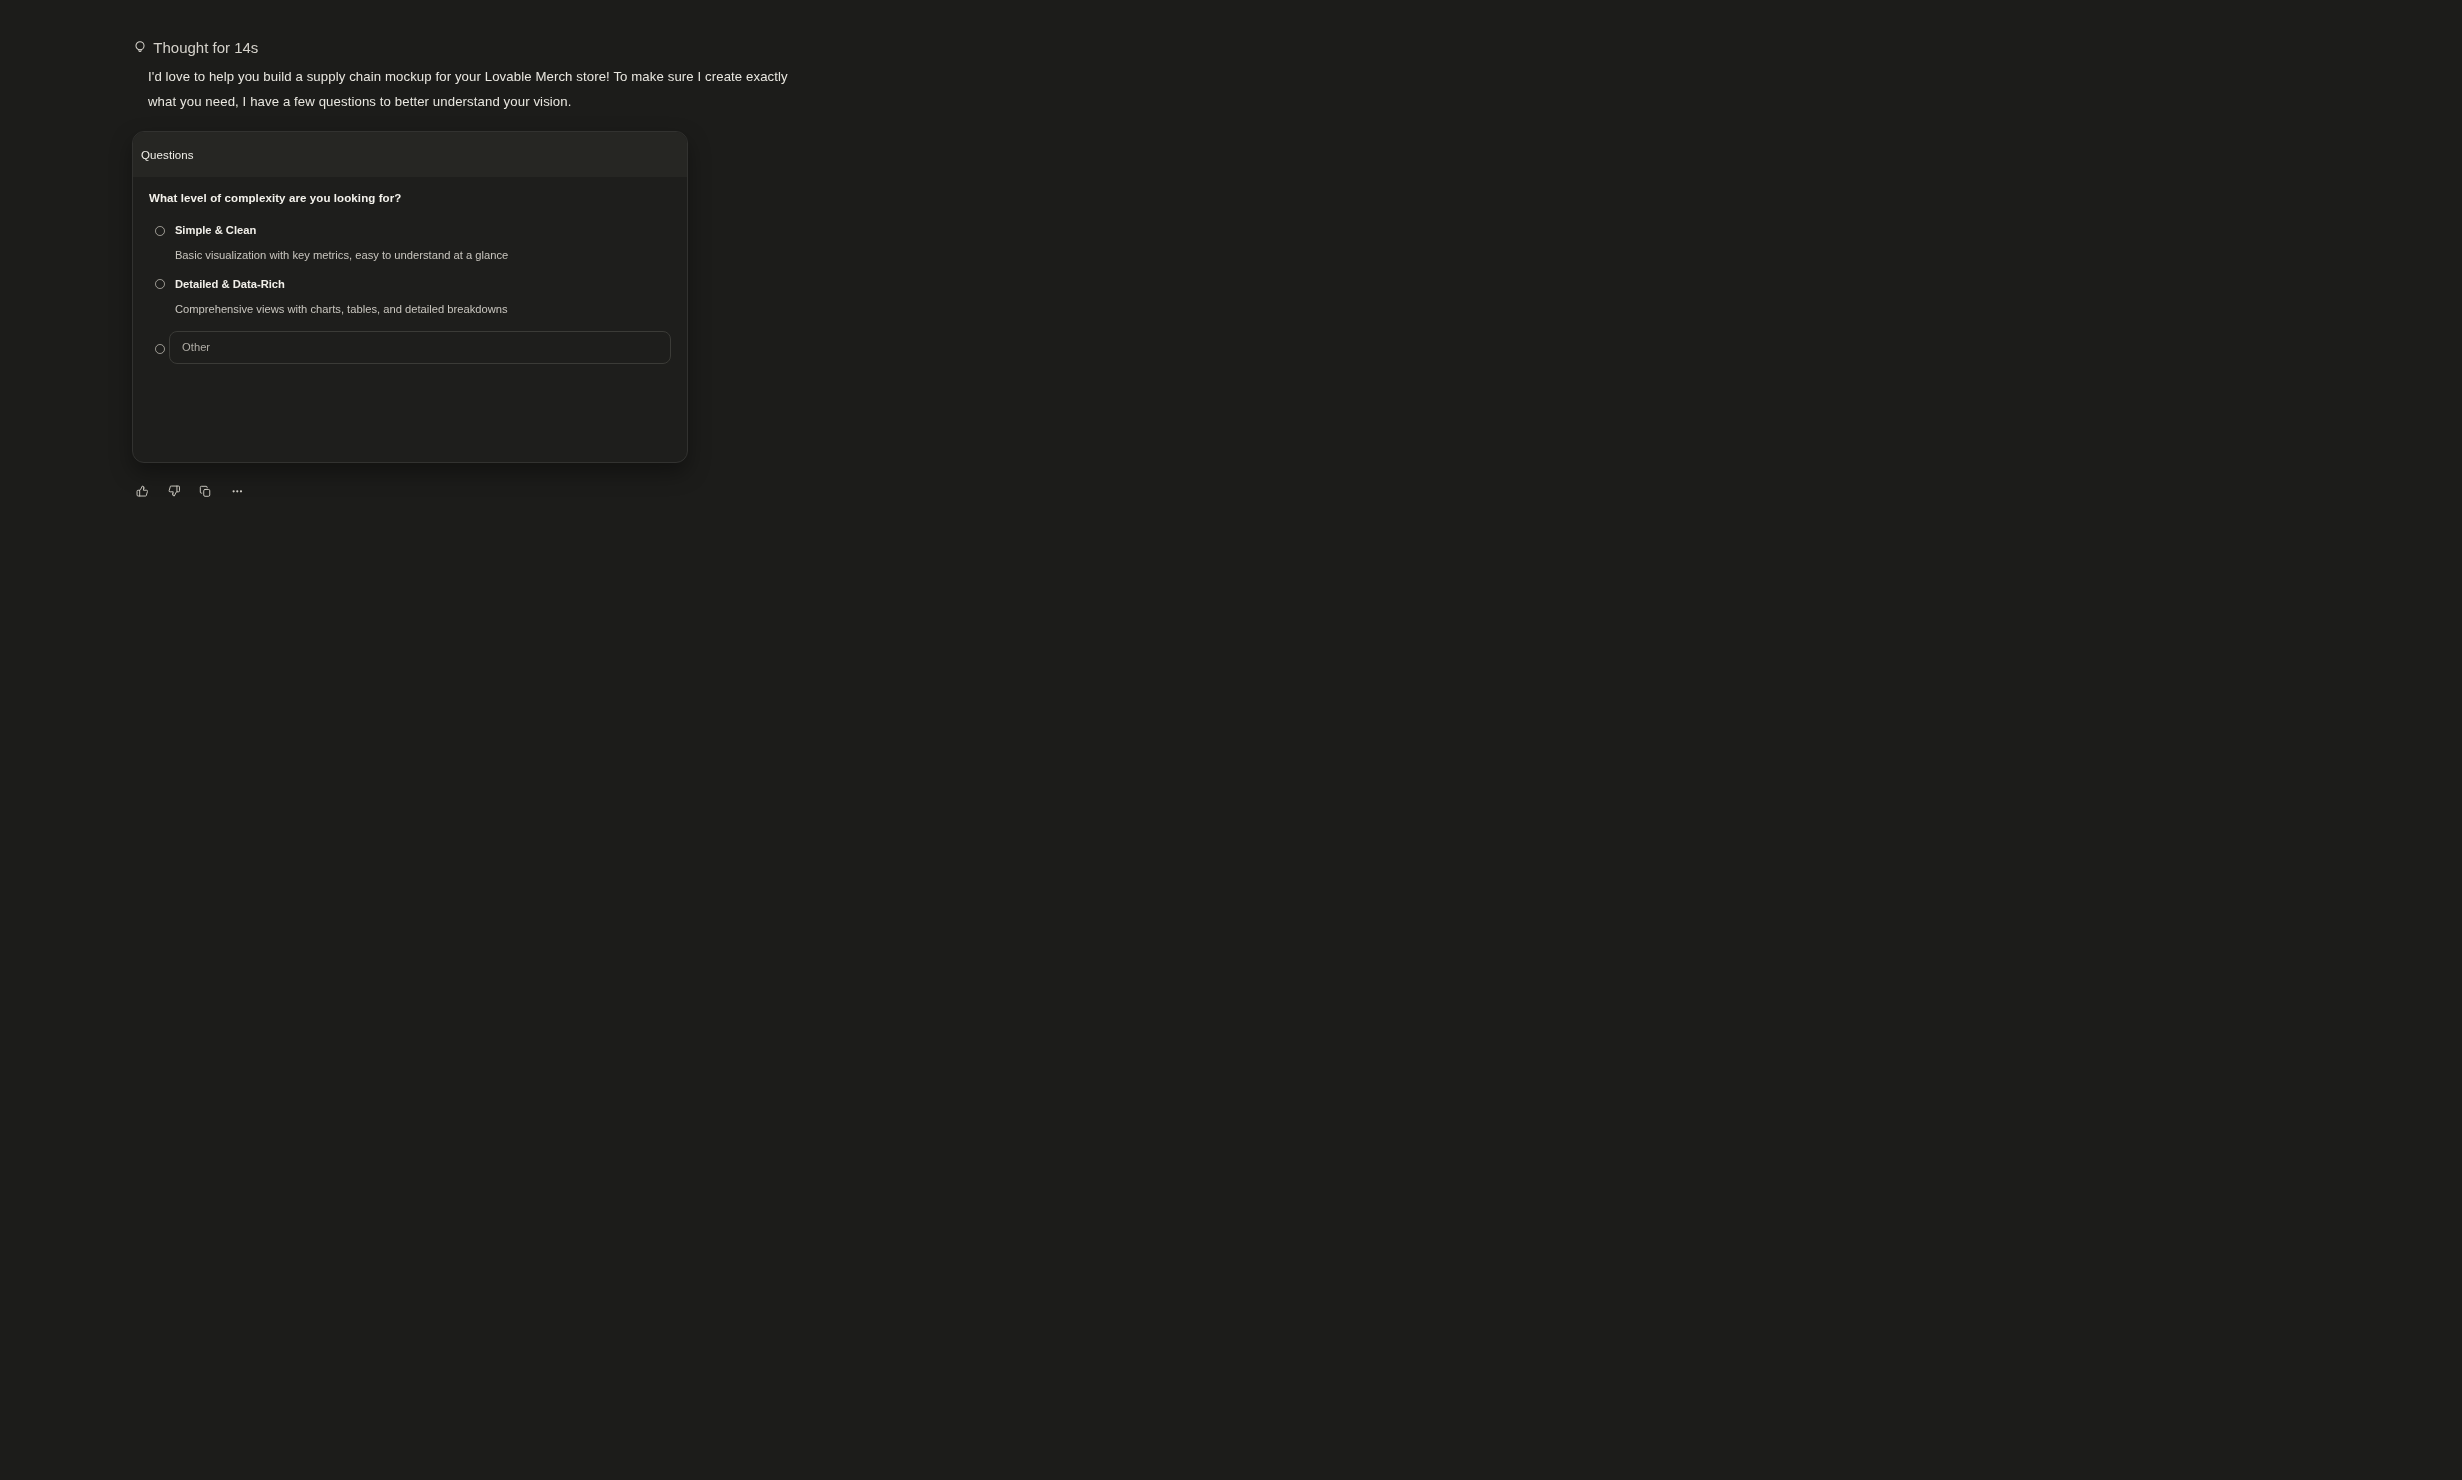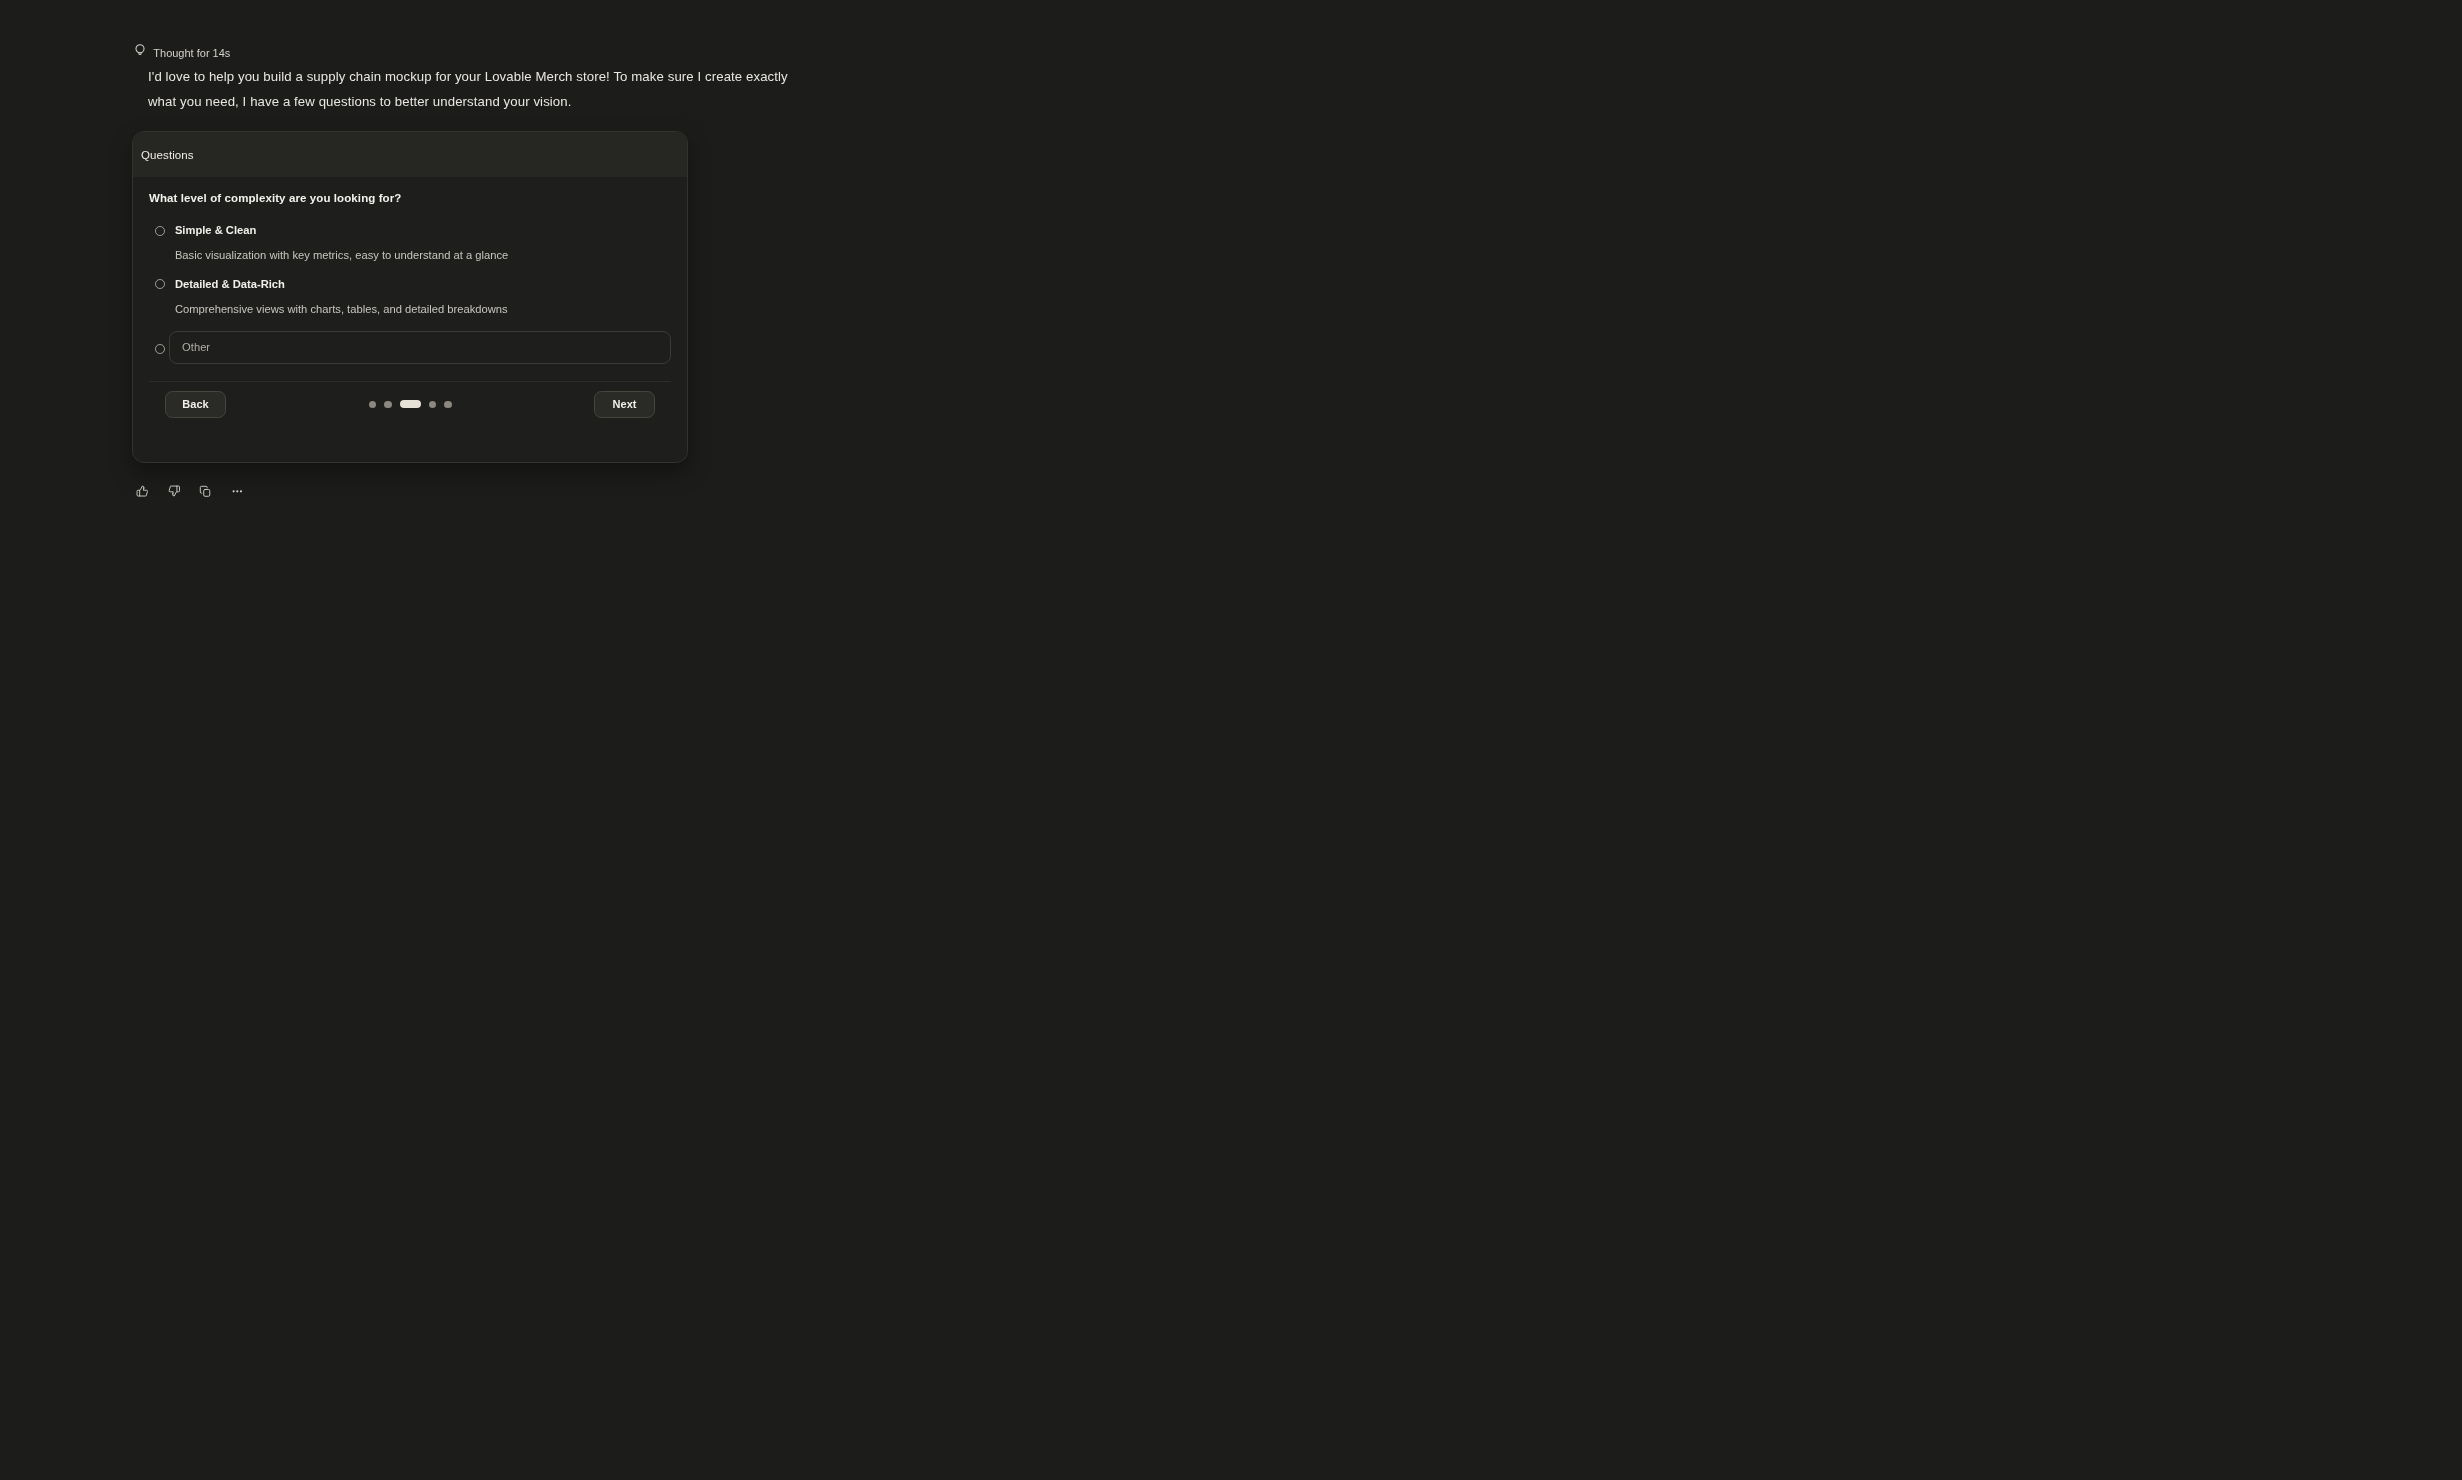--- a/index.html
+++ b/index.html
@@ -14,21 +14,21 @@
   }
   .stage{position:absolute;inset:0;}
 
   
   .thought-row{
     position:absolute;left:133px;top:40px;
     display:flex;align-items:center;gap:6.3px;
     color:#d5d2cb;cursor:pointer;
   }
   .thought-row svg{display:block;}
-  .thought-label{font-size:11px;line-height:15px;margin-top:6px;}
+  .thought-label{font-size:15px;line-height:15px;}
 
   
   .message{
     position:absolute;left:148px;top:64px;width:655px;
     font-size:13.2px;line-height:25px;color:#e9e7e0;
     letter-spacing:0.1px;
   }
 
   
   .card{
@@ -168,33 +168,20 @@
         </div>
 
 
         <div class="other-row">
           <span class="radio"></span>
           <input class="other-input" type="text" placeholder="Other" style="">
         </div>
 
       </div>
 
-      <div class="card-footer">
-        <button class="nav-btn">Back</button>
-
-        <div class="dots">
-          <span class="dot"></span>
-          <span class="dot"></span>
-          <span class="dot active"></span>
-          <span class="dot"></span>
-          <span class="dot"></span>
-        </div>
-
-        <button class="nav-btn">Next</button>
-      </div>
 
     </div>
   </div>
 
   <div class="actions-row">
     <button class="action-btn">
       <svg width="12.6" height="12.6" viewBox="0 0 24 24" fill="none" stroke="currentColor" stroke-width="1.8" stroke-linecap="round" stroke-linejoin="round">
         <path d="M7 10v11"></path>
         <path d="M15 5.88 14 10h5.83a2 2 0 0 1 1.92 2.56l-2.33 8A2 2 0 0 1 17.5 21H4a2 2 0 0 1-2-2v-7a2 2 0 0 1 2-2h2.76a2 2 0 0 0 1.79-1.11L12 2a3.13 3.13 0 0 1 3 3.88Z"></path>
       </svg>

